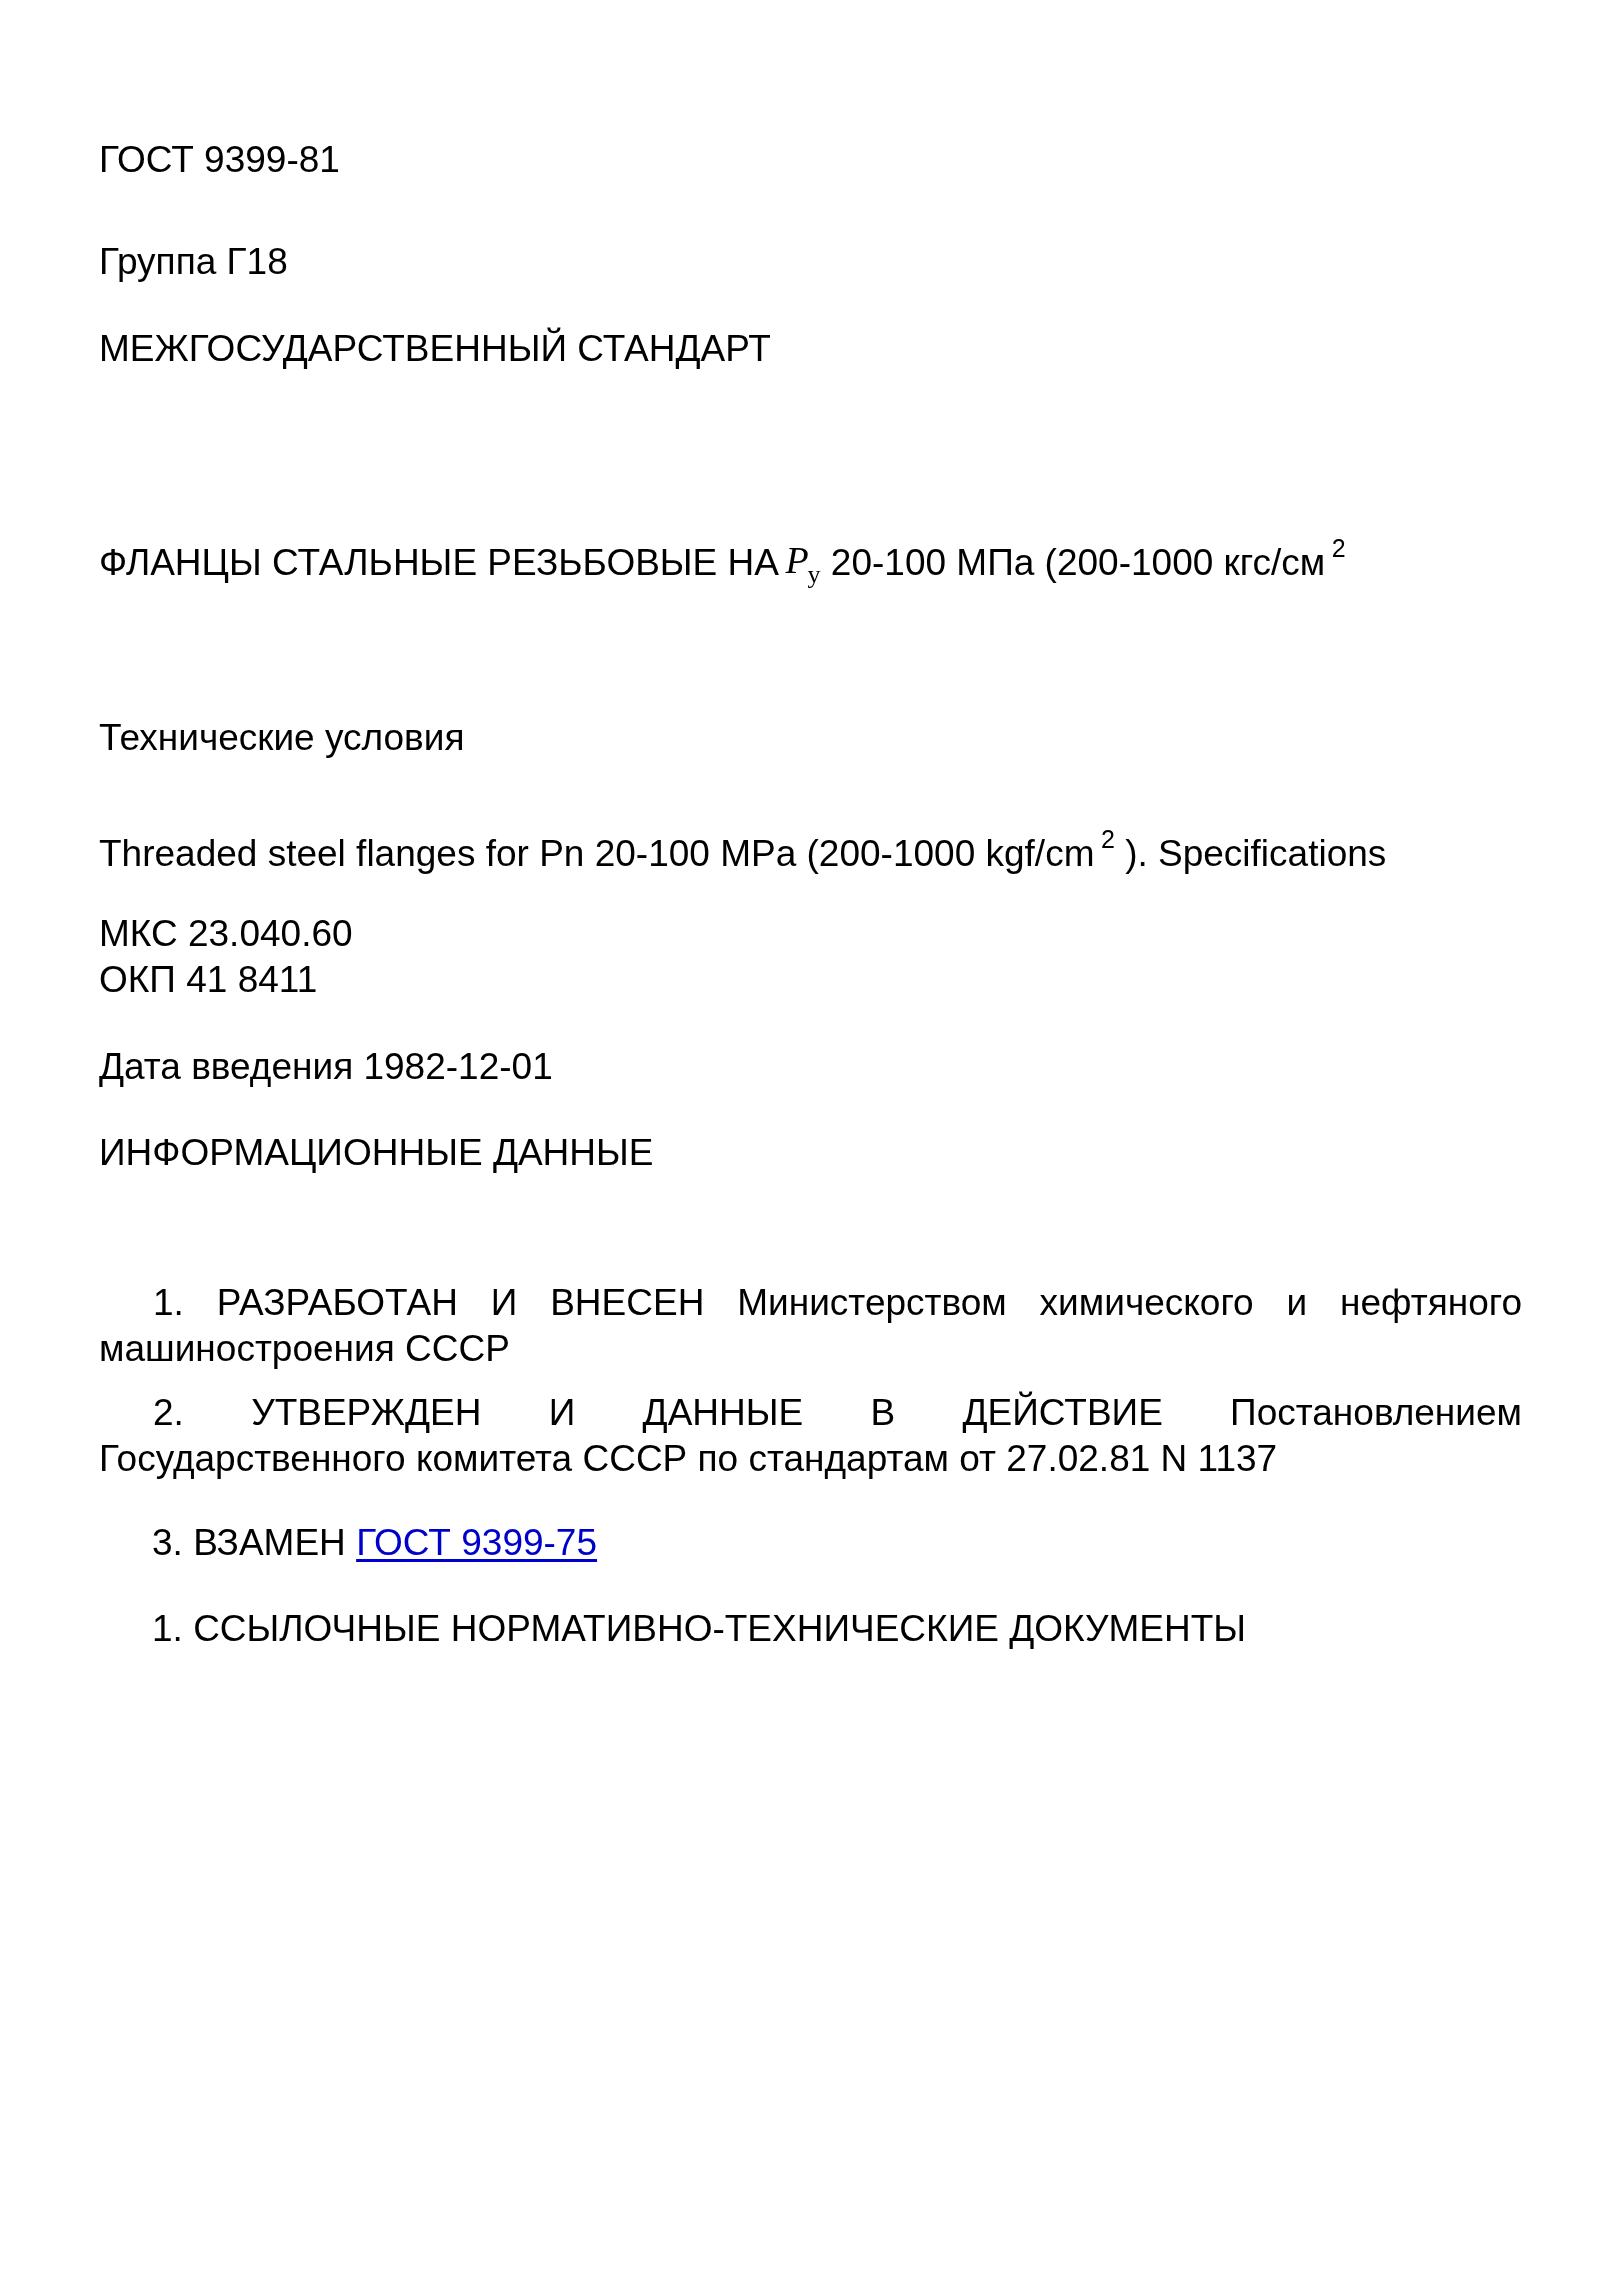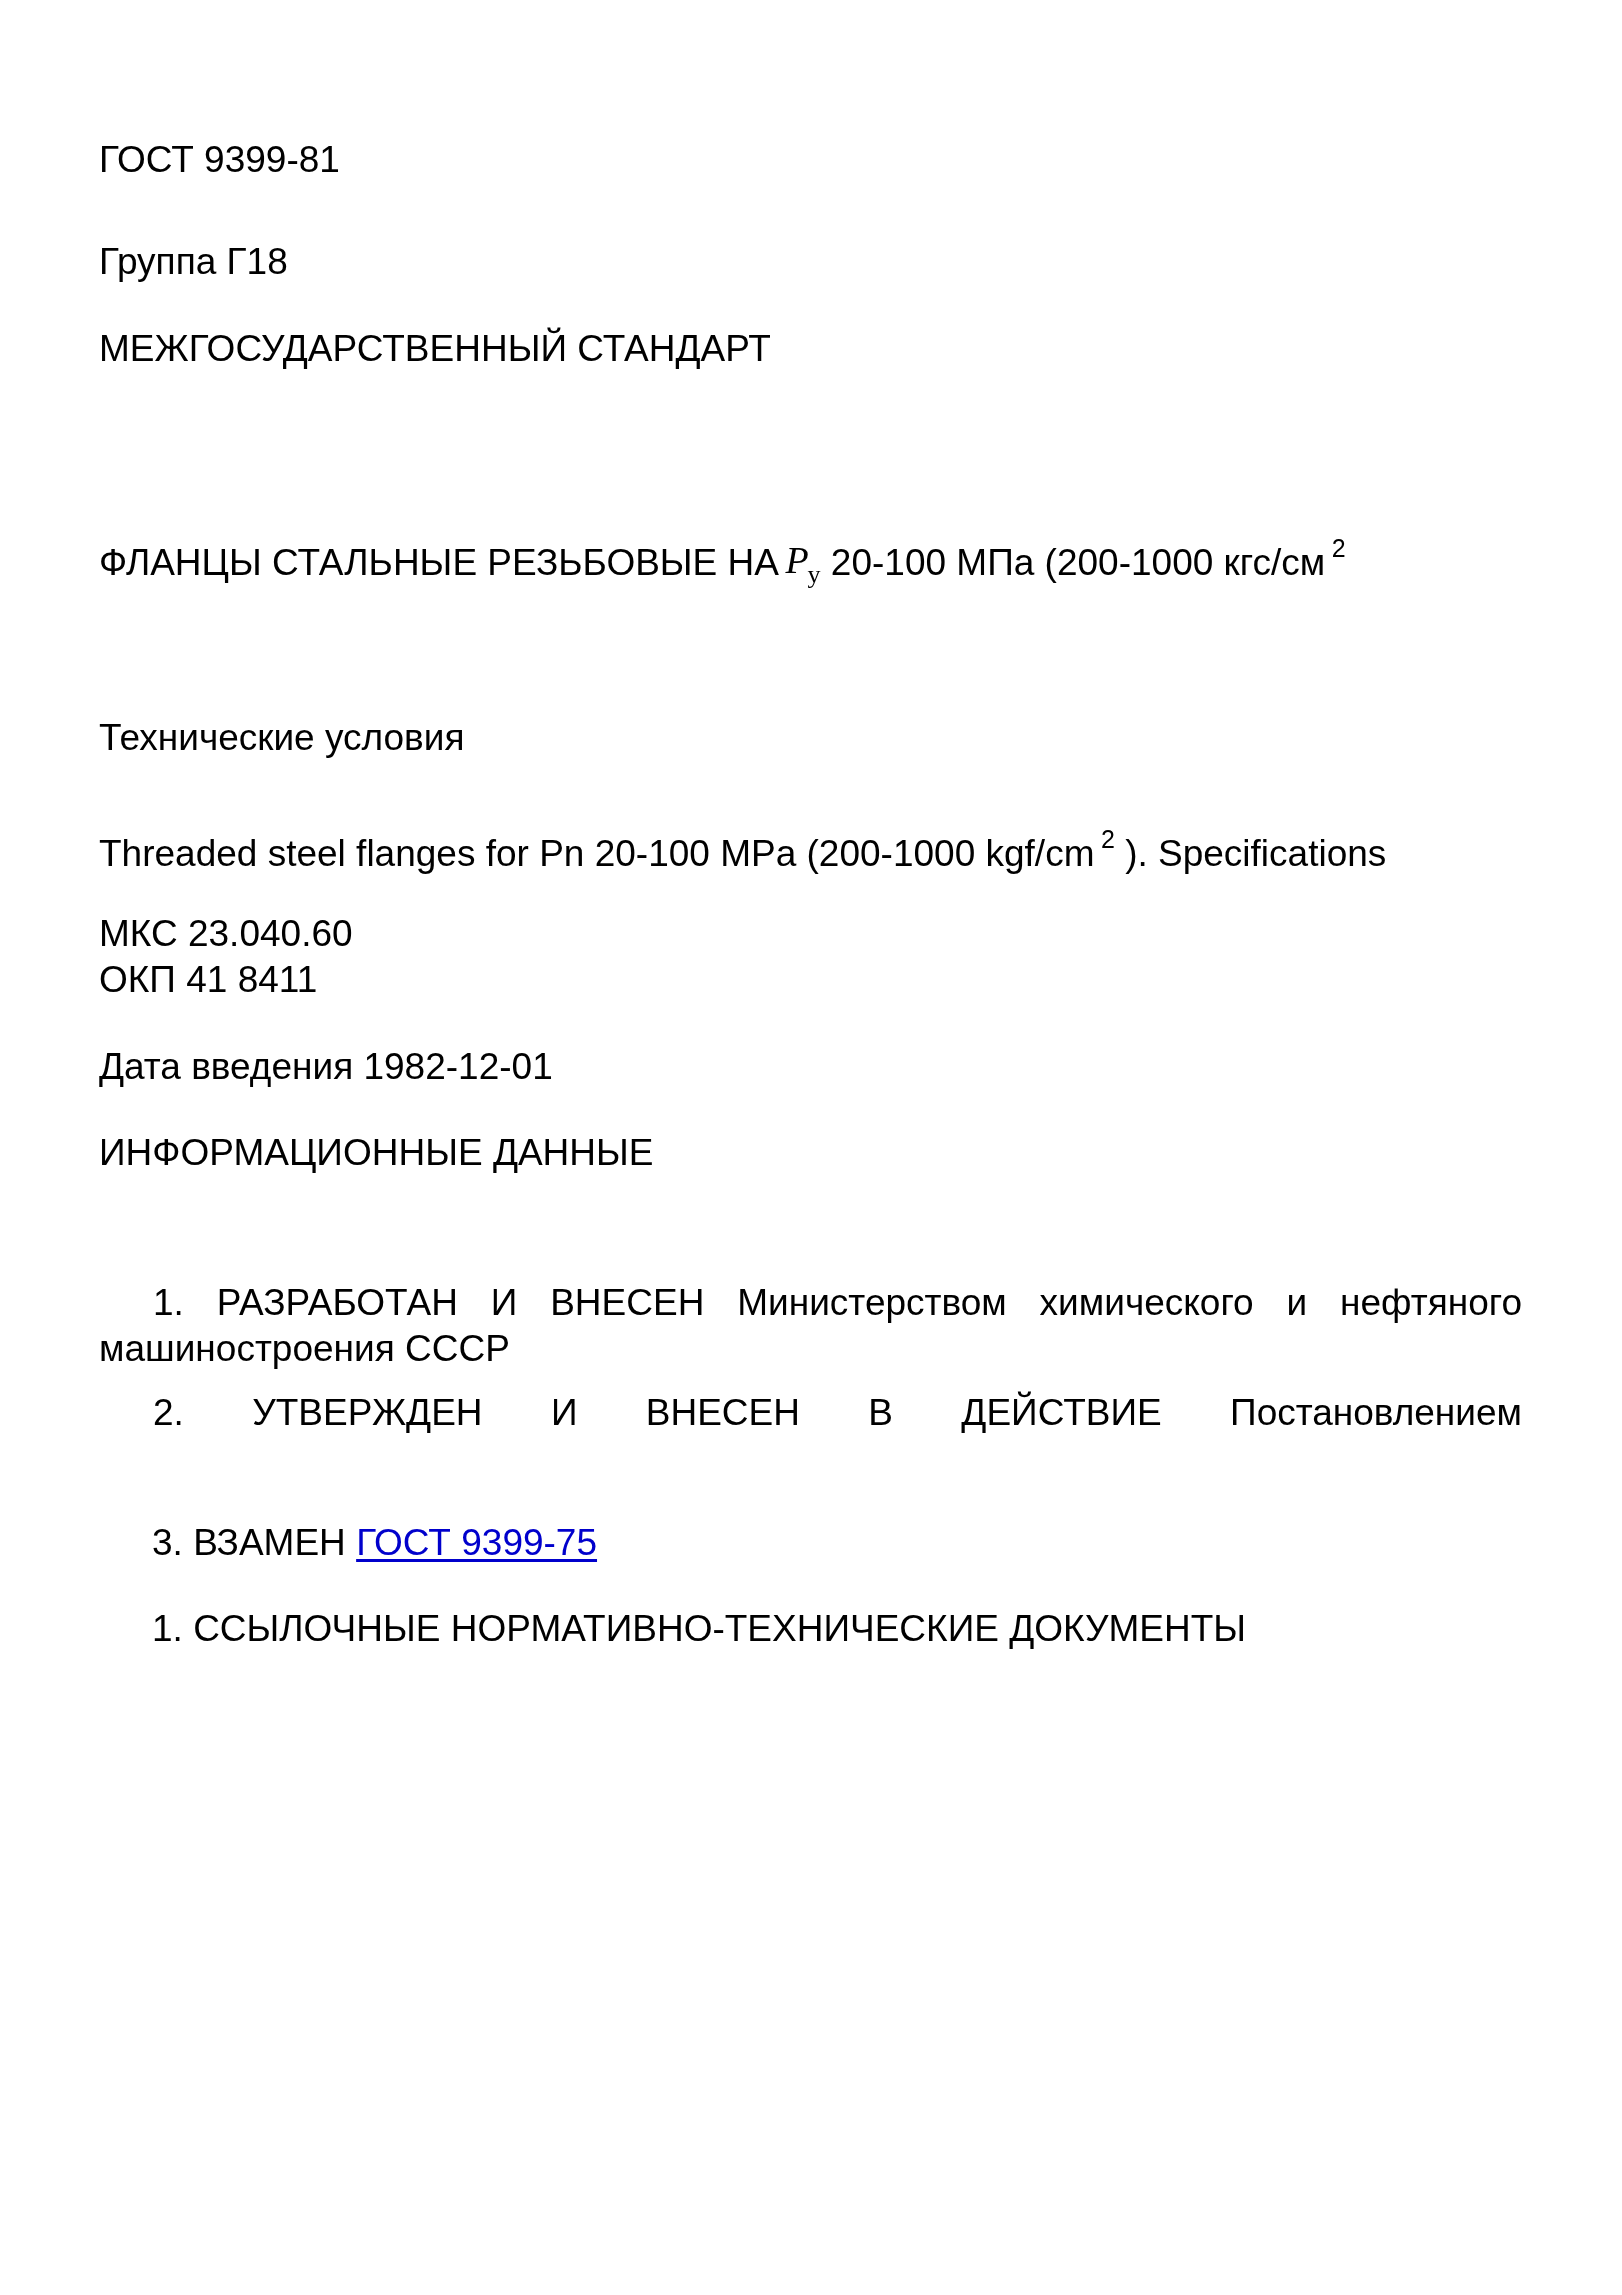--- a/index.html
+++ b/index.html
@@ -55,25 +55,26 @@
 
   <div class="line" style="top:1130px;">ИНФОРМАЦИОННЫЕ ДАННЫЕ</div>
 
   <div class="para indent" style="top:1255px; text-align: justify; margin-top: 25px;">1. РАЗРАБОТАН И ВНЕСЕН Министерством химического и нефтяного машиностроения СССР</div>
 
   <div style="position:absolute; left:99px; top:1390px;">
     <div class="spread" style="padding-left:54px; box-sizing:border-box;">
       <span>2.</span>
       <span>УТВЕРЖДЕН</span>
       <span>И</span>
-      <span>ВНЕСЕН</span>
+      <span>ДАННЫЕ</span>
       <span>В</span>
       <span>ДЕЙСТВИЕ</span>
       <span>Постановлением</span>
     </div>
+    <div style="white-space:nowrap;">Государственного комитета СССР по стандартам от 27.02.81 N 1137</div>
   </div>
 
   <div class="line" style="top:1520px; left:152px;">
     <span>3. ВЗАМЕН</span>
     <a class="link">ГОСТ 9399-75</a>
   </div>
 
   <div class="line" style="top:1606px; left:152px;">1. ССЫЛОЧНЫЕ НОРМАТИВНО-ТЕХНИЧЕСКИЕ ДОКУМЕНТЫ</div>
 
 </div>

